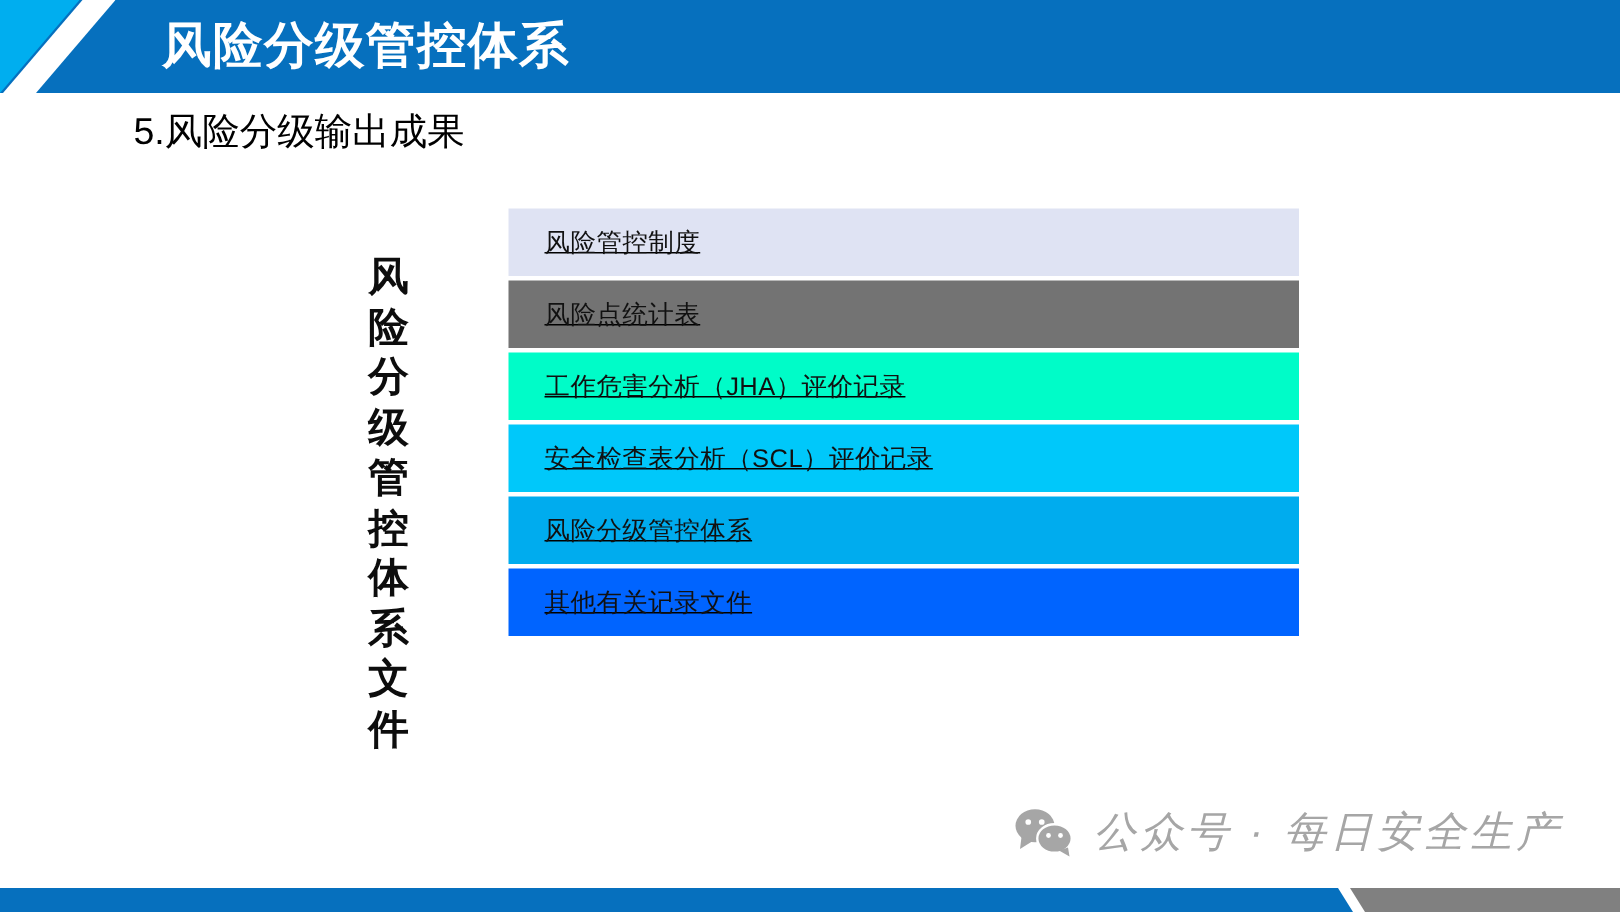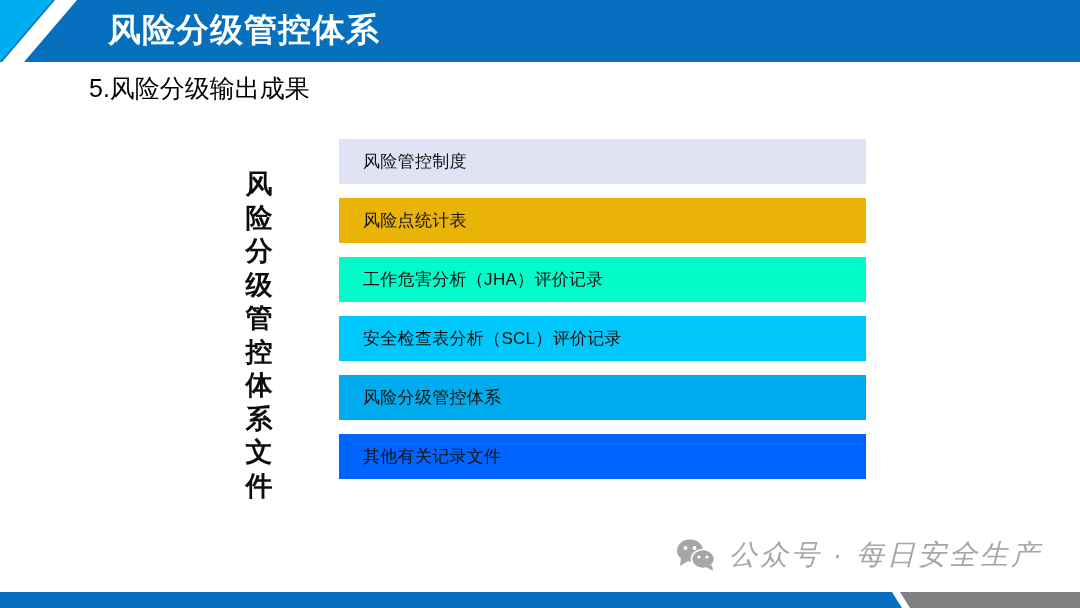--- a/index.html
+++ b/index.html
@@ -84,24 +84,25 @@
   .bars {
     position: absolute;
     left: 339px;
     top: 139px;
     width: 527px;
   }
   .bar {
     position: relative;
     width: 527px;
     height: 45px;
-    margin-bottom: 14px;
+    margin-bottom: 3px;
     display: flex;
     align-items: center;
     box-sizing: border-box;
+    text-decoration: underline;
   }
   .bar-label {
     padding-left: 24px;
     font-size: 17px;
     color: #111111;
     white-space: nowrap;
     letter-spacing: 0.3px;
   }
 
   
@@ -174,21 +175,21 @@
   <span>体</span>
   <span>系</span>
   <span>文</span>
   <span>件</span>
 </div>
 
 <div class="bars">
   <div class="bar" style="background: rgb(223, 227, 243);">
     <div class="bar-label">风险管控制度</div>
   </div>
-  <div class="bar" style="background: #eab308;">
+  <div class="bar" style="background: #737373;">
     <div class="bar-label">风险点统计表</div>
   </div>
   <div class="bar" style="background: rgb(0, 252, 200);">
     <div class="bar-label">工作危害分析（JHA）评价记录</div>
   </div>
   <div class="bar" style="background: rgb(0, 200, 250);">
     <div class="bar-label">安全检查表分析（SCL）评价记录</div>
   </div>
   <div class="bar" style="background: rgb(0, 172, 238);">
     <div class="bar-label">风险分级管控体系</div>

